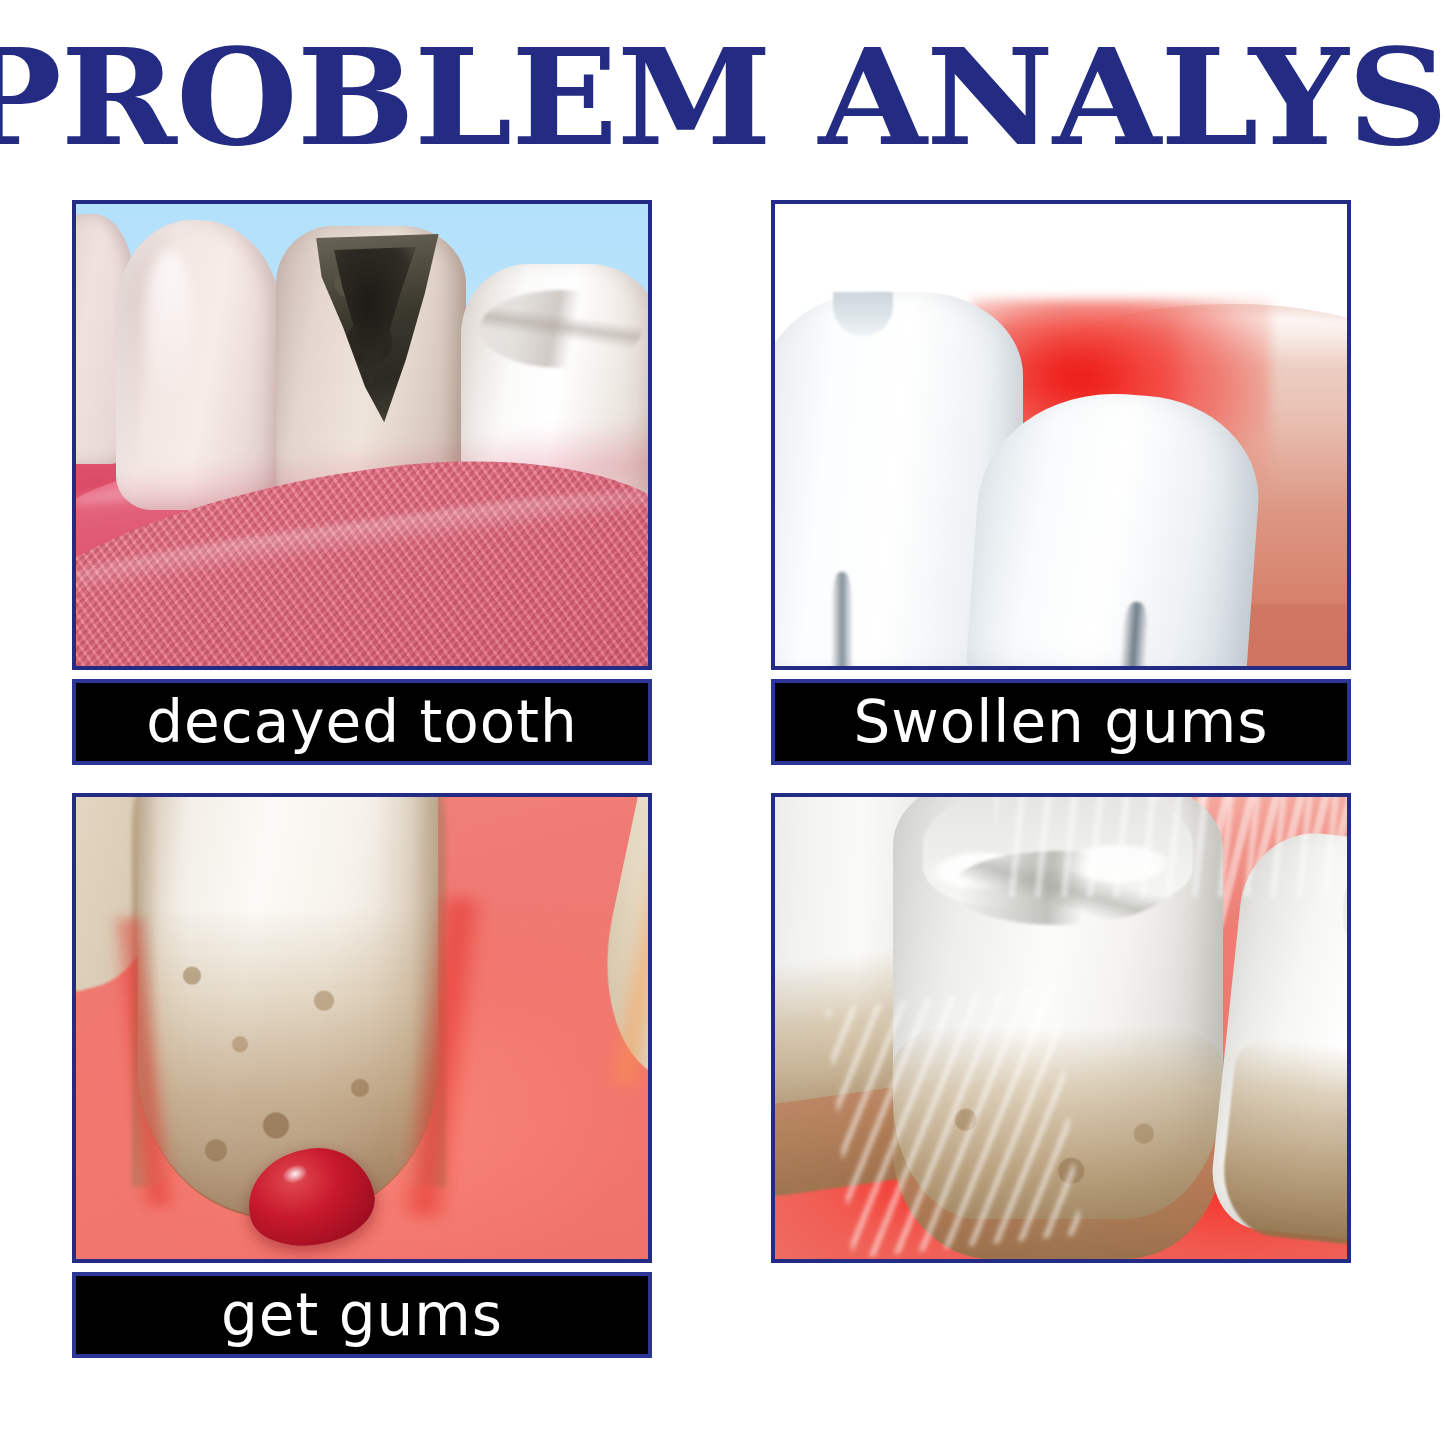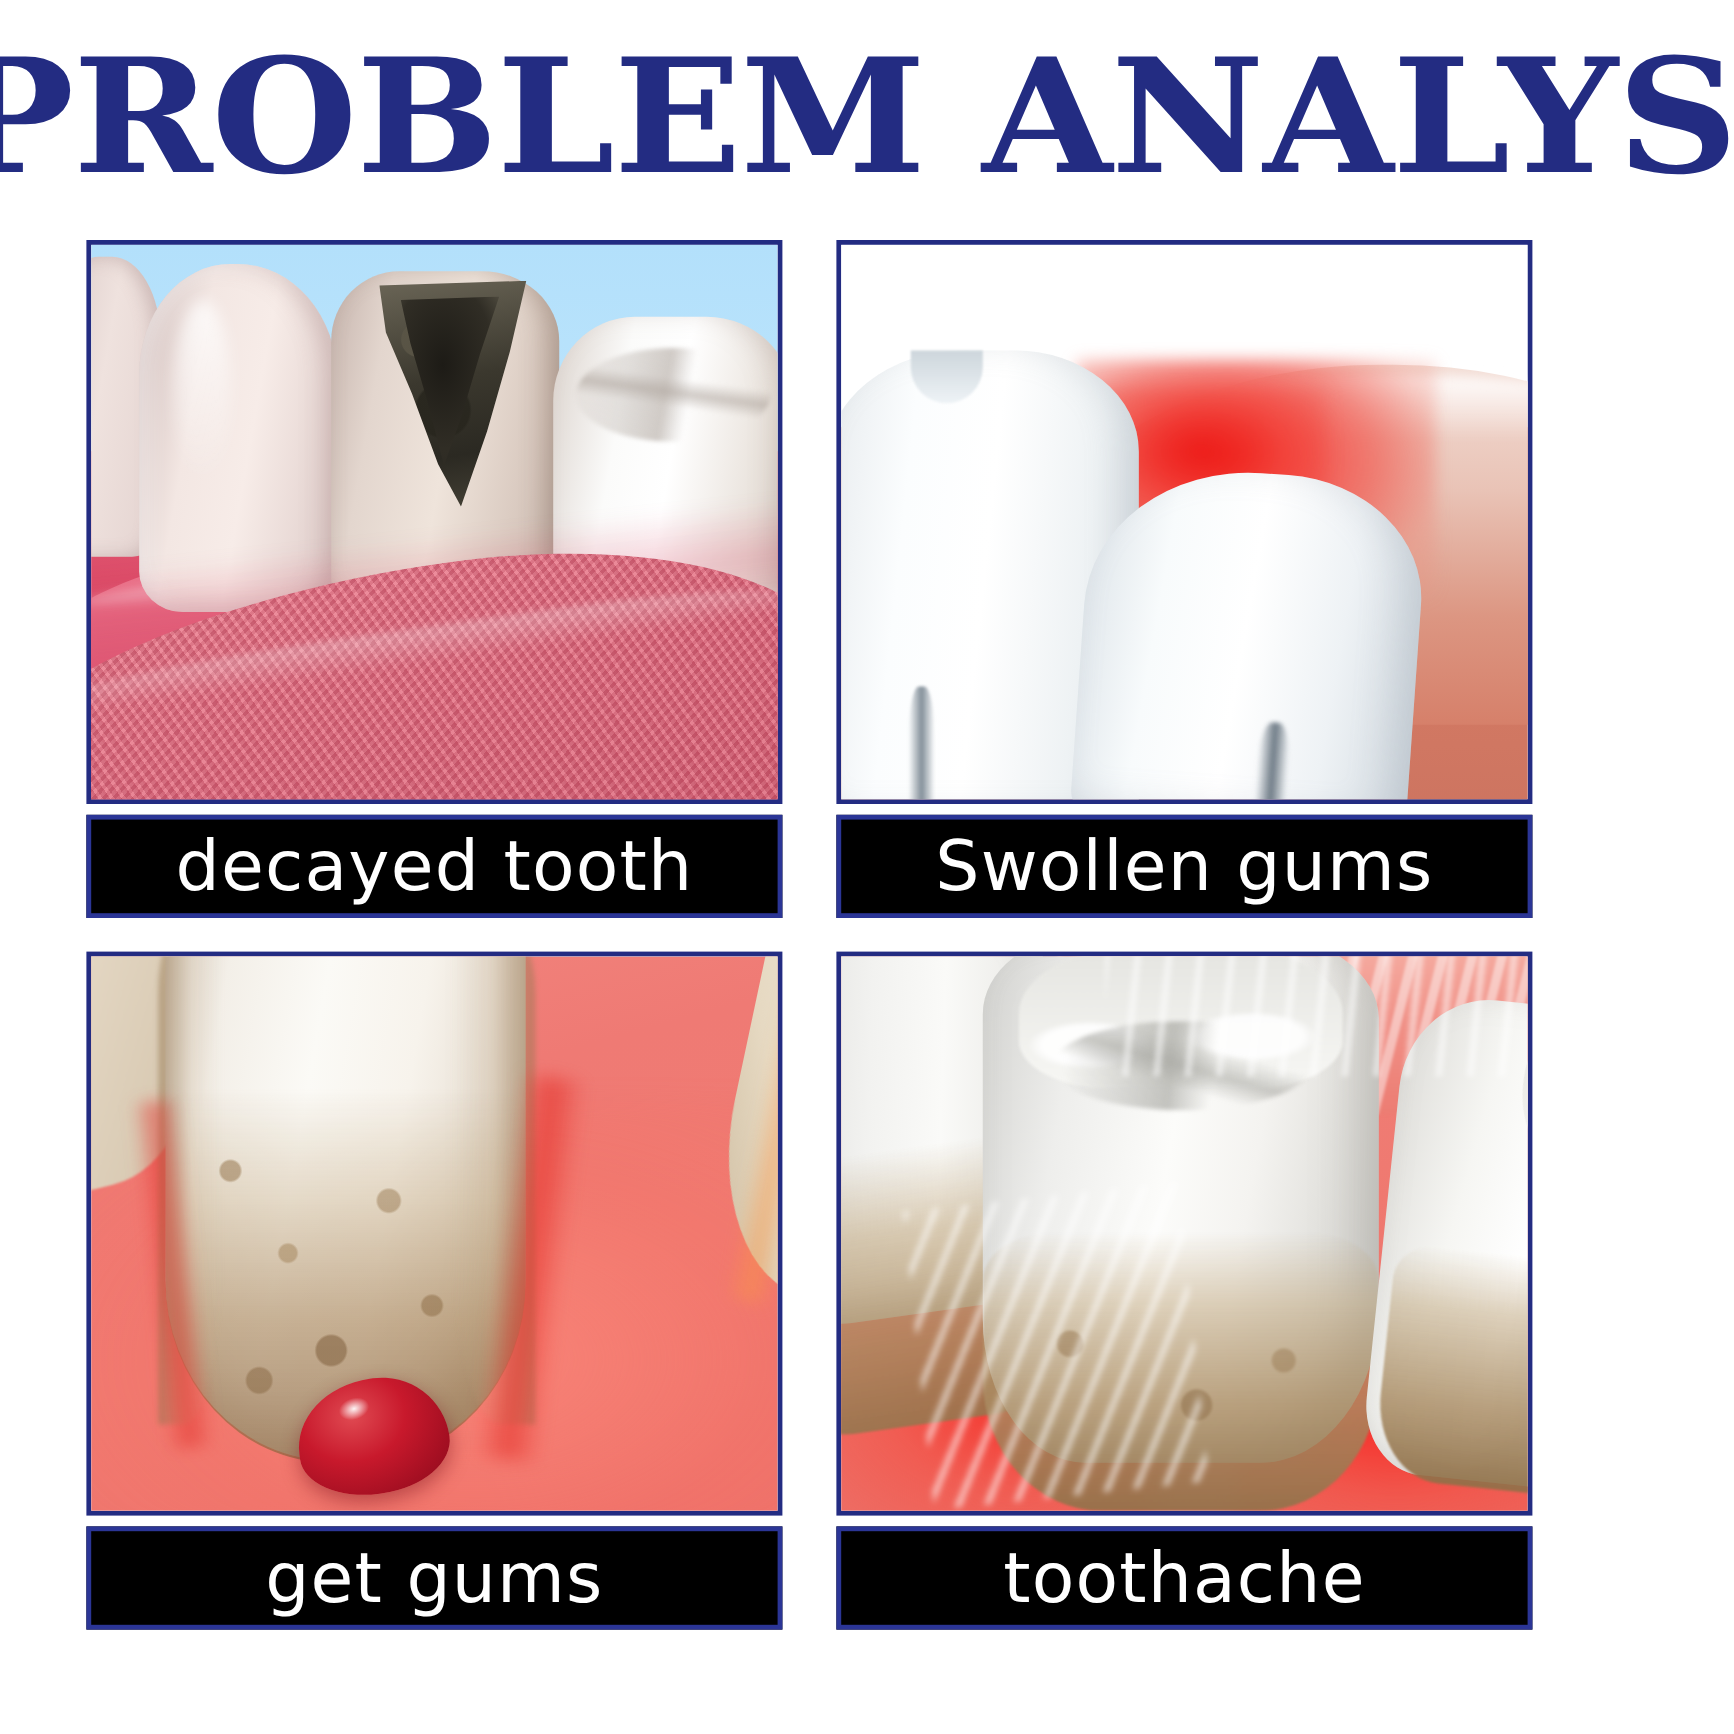--- a/index.html
+++ b/index.html
@@ -25,21 +25,21 @@
     white-space:nowrap;
   }
 
   
   #panel-grid{
     position:absolute;left:72px;top:200px;
     width:1303px;height:1168px;
   }
   .panel{position:absolute;width:580px;}
   .panel.col-a{left:0;}
-  .panel.col-b{left:625px;}
+  .panel.col-b{left:699px;}
   .panel.row-1{top:0;}
   .panel.row-2{top:593px;}
 
   .photo{
     position:relative;
     width:100%;height:470px;
     border:4px solid #232C82;
     box-sizing:border-box;
     overflow:hidden;
     background:#ffffff;
@@ -475,18 +475,15 @@
       <div class="p4-t2"></div>
       <div class="p4-t2cusp"></div>
       <div class="p4-t2fis"></div>
       <div class="p4-t2tar"></div>
       <div class="p4-t3"></div>
       <div class="p4-t3tar"></div>
       <div class="p4-t4"></div>
       <div class="p4-shock"></div>
       <div class="p4-shock2"></div>
     </div>
-    <div class="caption-bar">
-      <span class="caption-text">toothache</span>
-    </div>
   </div>
 
 </div>
 
 </body></html>

